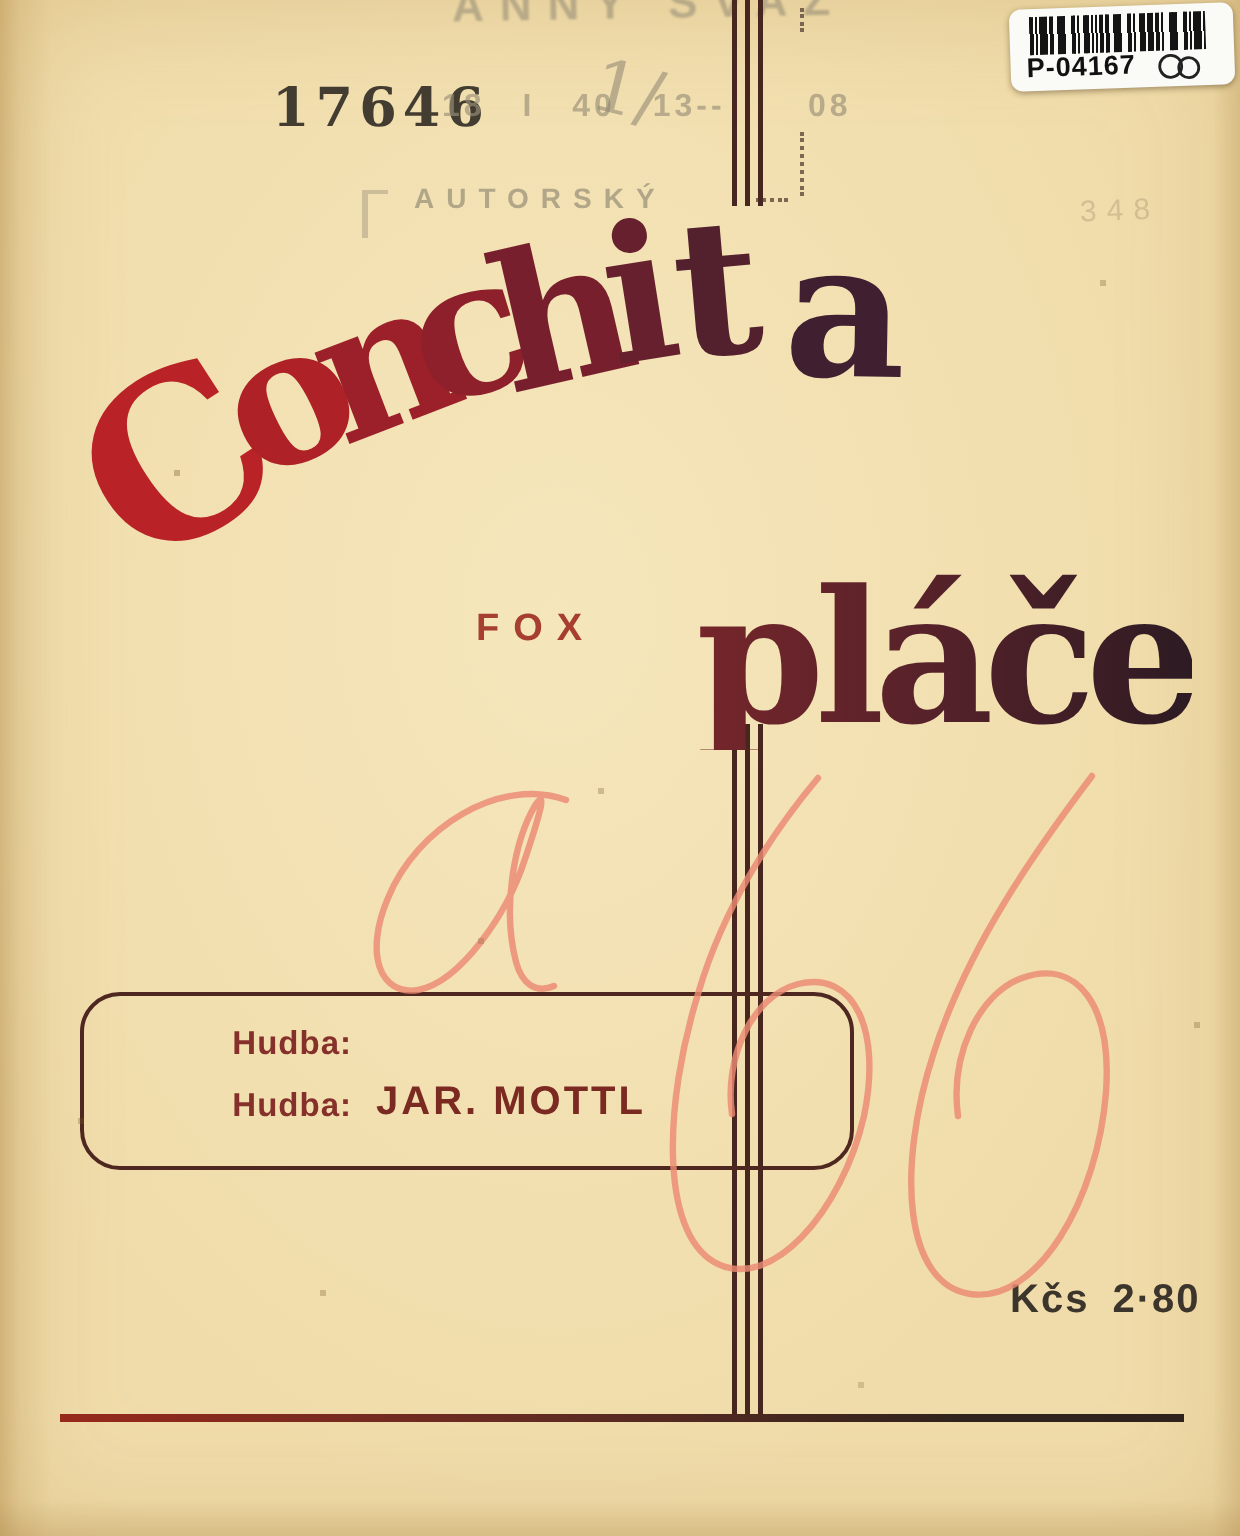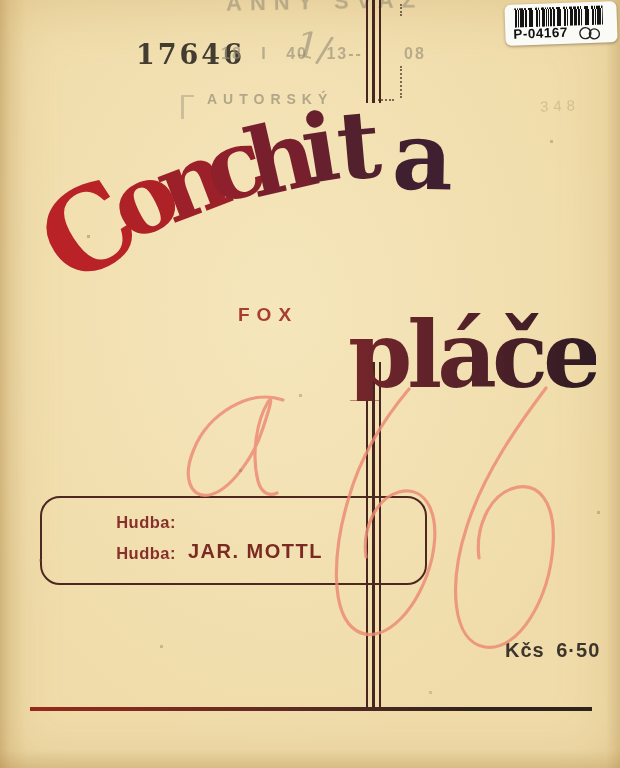--- a/index.html
+++ b/index.html
@@ -47,21 +47,21 @@
   .L3{left:205px; top:118px; font-size:94px;  transform:rotate(-17deg);}
   .L4{left:247px; top:111px; font-size:94px;  transform:rotate(-13deg);}
   .L5{left:302px; top:101px; font-size:94px;  transform:rotate(-9deg);}
   .L6{left:337px; top:98px;  font-size:94px;  transform:rotate(-5deg);}
   .L7{left:392px; top:109px; font-size:94px;  transform:rotate(1deg);}
   
   #genre{left:238px; top:304px; font-size:19px; font-weight:bold; letter-spacing:7px; color:#a63f2f;}
   #subtitle{left:348px; top:283px; font-family:"DejaVu Serif", serif; font-weight:bold; font-size:92px; line-height:1;
     letter-spacing:-5px; color:#4e2026;
     background:linear-gradient(90deg,#75262a 0%, #58222a 45%, #2d1b23 100%);
-    -webkit-background-clip:text; background-clip:text;margin-top:26px; -webkit-text-fill-color:transparent;}
+    -webkit-background-clip:text; background-clip:text; -webkit-text-fill-color:transparent;}
   
   .triple-line{left:366px; width:16px;
     background:linear-gradient(90deg,#46261e 0 2.5px, rgba(0,0,0,0) 2.5px 6.5px, #46261e 6.5px 9px, rgba(0,0,0,0) 9px 13px, #46261e 13px 15.5px, rgba(0,0,0,0) 15.5px);}
   #triple-line-top{top:0; height:103px;}
   #triple-line-bottom{top:362px; height:346px;}
   
   #credits-box{left:40px; top:496px; width:383px; height:85px; border:2.5px solid #4e2820; border-radius:20px;}
   .credit-label{position:absolute; left:58px; width:118px; text-align:right; font-size:16.5px; font-weight:bold; color:#85302a; letter-spacing:.5px;}
   .credit-value{position:absolute; left:188px; font-size:20px; font-weight:bold; color:#7b2a22; letter-spacing:1.5px;}
   #music-label{top:513px;} #music-value{top:509px;}
@@ -115,21 +115,21 @@
   </div>
 
   <div class="abs" id="genre">FOX</div>
   <div class="abs" id="subtitle">pláče</div>
 
   <div class="abs" id="credits-box"></div>
   <div class="credit-label" id="music-label">Hudba:</div>
   <div class="credit-label" id="lyrics-label">Hudba:</div>
   <div class="credit-value" id="lyrics-value">JAR. MOTTL</div>
 
-  <div class="abs" id="price">Kčs 6·50</div>
+  <div class="abs" id="price">Kčs 2·80</div>
 
   <svg class="abs scribble" width="620" height="768" viewBox="0 0 620 768">
     <g fill="none" stroke="#ec8a74" stroke-width="3.2" stroke-linecap="round" opacity="0.82">
       <path d="M 283 400 C 250 388 208 414 194 449 C 182 477 190 498 209 495 C 230 491 254 457 263 428 C 271 404 273 395 268 402 C 257 420 251 454 258 481 C 261 492 268 497 277 493"></path>
       <path d="M 409 389 C 388 414 362 452 349 497 C 332 552 330 615 357 631 C 385 647 421 606 432 558 C 441 515 427 485 399 492 C 376 498 362 529 366 557"></path>
       <path d="M 546 388 C 518 425 484 473 467 526 C 448 584 452 642 485 647 C 519 652 549 599 553 546 C 556 503 539 479 511 489 C 489 497 475 528 479 558"></path>
     </g>
   </svg>
 
   <div class="abs" id="footer-rule"></div>

